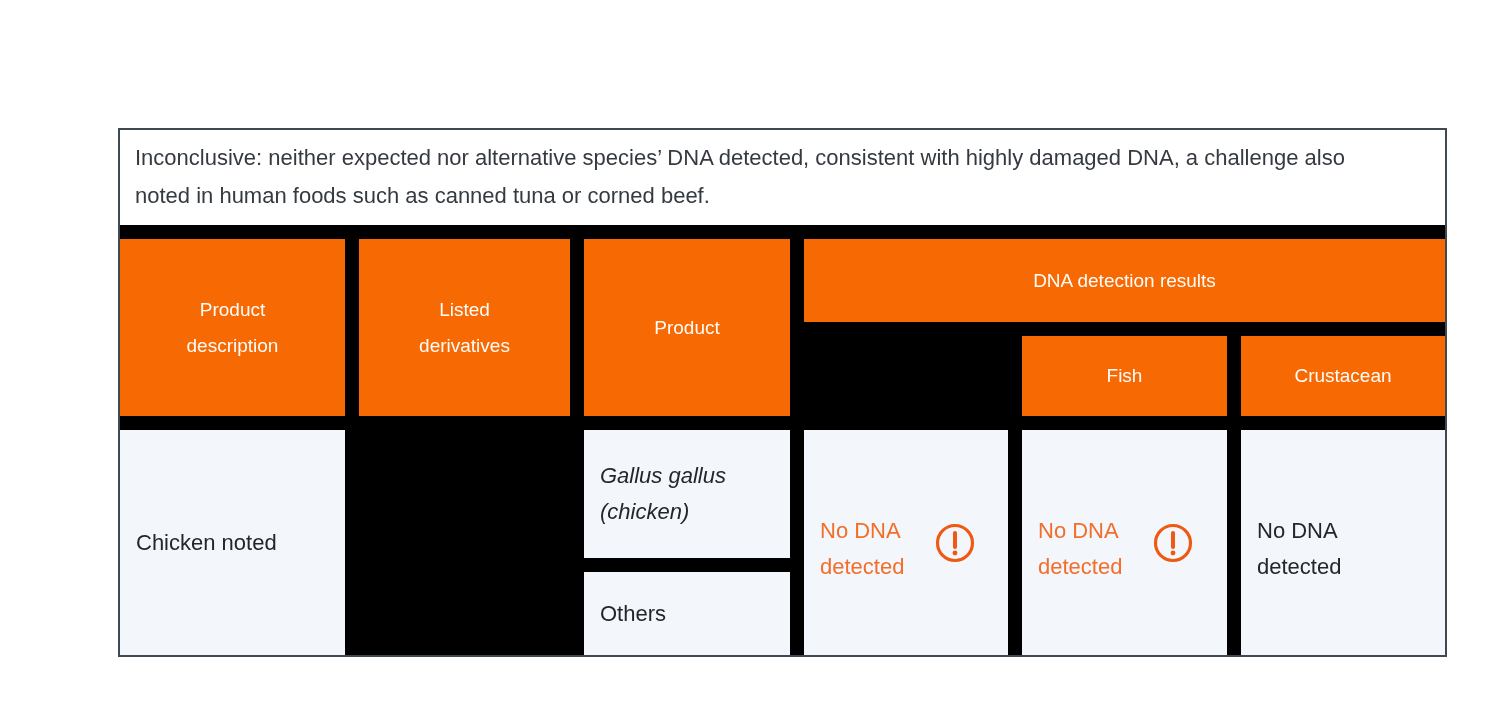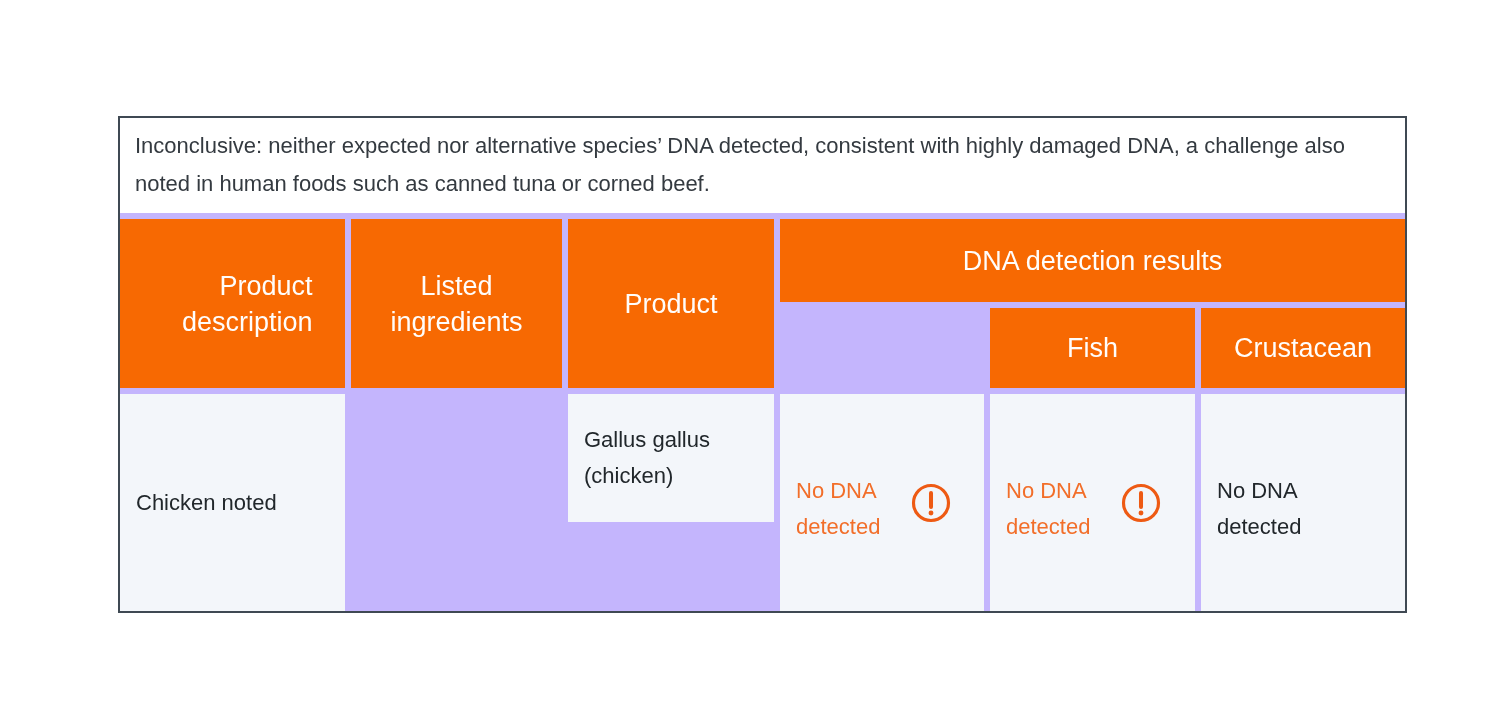--- a/index.html
+++ b/index.html
@@ -5,26 +5,26 @@
   * { margin: 0; padding: 0; box-sizing: border-box; }
   html, body { background: #ffffff; }
   body {
     width: 1504px; height: 708px;
     font-family: "Liberation Sans", "DejaVu Sans", sans-serif;
     position: relative;
     overflow: hidden;
   }
   .panel {
     position: absolute;
-    left: 118px; top: 116px;
+    left: 118px; top: 128px;
     display: grid;
     grid-template-columns: 225px 211px 206px 204px 205px 204px;
     grid-template-rows: 95px 83px 80px 128px 83px;
-    gap: 6px;
-    background: #c4b5fd;           
+    gap: 14px;
+    background: #000000;           
     border: 2px solid #3F4953;
   }
   .cell { display: flex; }
 
   
   .note-cell {
     grid-column: 1 / 7; grid-row: 1;
     background: #ffffff;
     padding: 9px 15px 0 15px;
     align-items: flex-start;
@@ -33,27 +33,27 @@
     font-size: 22px;
     line-height: 38px;
     color: #343A40;
     max-width: 1235px;
   }
 
   
   .hdr {
     background: #F76902;
     color: #FFFDFB;
-    font-size: 27px;
+    font-size: 19px;
     line-height: 36px;
     align-items: center;
     justify-content: center;
     text-align: center;
   }
-  .hdr-product     { grid-column: 1; grid-row: 2 / 4; text-align: right; }
+  .hdr-product     { grid-column: 1; grid-row: 2 / 4; }
   .hdr-ingredients { grid-column: 2; grid-row: 2 / 4; }
   .hdr-expected    { grid-column: 3; grid-row: 2 / 4; }
   .hdr-dna         { grid-column: 4 / 7; grid-row: 2; }
   .hdr-meat        { grid-column: 4; grid-row: 3; }
   .hdr-fish        { grid-column: 5; grid-row: 3; }
   .hdr-crustacean  { grid-column: 6; grid-row: 3; }
   .hdr-label-product     { max-width: 160px; }
   .hdr-label-ingredients { max-width: 140px; }
 
   
@@ -61,21 +61,21 @@
     background: #F3F6FA;
     color: #21272B;
     font-size: 22px;
     line-height: 36px;
     align-items: center;
     padding-left: 16px;
     padding-right: 10px;
   }
   .cell-product     { grid-column: 1; grid-row: 4 / 6; }
   .cell-ingredients { grid-column: 2; grid-row: 4 / 6; }
-  .cell-gallus      { grid-column: 3; grid-row: 4; }
+  .cell-gallus      { grid-column: 3; grid-row: 4; font-style: italic; }
   .cell-others      { grid-column: 3; grid-row: 5; }
   .cell-meat        { grid-column: 4; grid-row: 4 / 6; }
   .cell-fish        { grid-column: 5; grid-row: 4 / 6; }
   .cell-crustacean  { grid-column: 6; grid-row: 4 / 6; }
 
   .wrap-ingredients { max-width: 122px; }
   .wrap-expected    { max-width: 162px; }
   .result-text      { width: 102px; margin-top: 12px; }
   .orange-text      { color: #F26E29; }
 
@@ -91,21 +91,21 @@
 <div class="panel">
 
   <div class="cell note-cell">
     <p class="note-text">Inconclusive: neither expected nor alternative species’ DNA detected, consistent with highly damaged DNA, a challenge also noted in human foods such as canned tuna or corned beef.</p>
   </div>
 
   <div class="cell hdr hdr-product">
     <span class="hdr-label-product">Product description</span>
   </div>
   <div class="cell hdr hdr-ingredients">
-    <span class="hdr-label-ingredients">Listed ingredients</span>
+    <span class="hdr-label-ingredients">Listed derivatives</span>
   </div>
   <div class="cell hdr hdr-expected">
     <span>Product</span>
   </div>
   <div class="cell hdr hdr-dna">
     <span>DNA detection results</span>
   </div>
   <div class="cell hdr hdr-fish">
     <span>Fish</span>
   </div>
@@ -113,20 +113,23 @@
     <span>Crustacean</span>
   </div>
 
   <div class="cell bodyc cell-product">
     <span>Chicken noted</span>
   </div>
 
 
   <div class="cell bodyc cell-gallus">
     <span class="wrap-expected">Gallus gallus (chicken)</span>
+  </div>
+  <div class="cell bodyc cell-others">
+    <span class="wrap-expected">Others</span>
   </div>
 
   <div class="cell bodyc cell-meat">
     <span class="result-text orange-text">No DNA detected</span>
     <svg class="warn-icon" width="42" height="42" viewBox="0 0 48 48" aria-hidden="true">
       <circle cx="24" cy="24" r="20" fill="none" stroke="#EE5A13" stroke-width="3.6"></circle>
       <path d="M24 12.5 V 28.5" fill="none" stroke="#EE5A13" stroke-width="4.6" stroke-linecap="round"></path>
       <circle cx="24" cy="35.5" r="2.8" fill="#EE5A13"></circle>
     </svg>
   </div>

